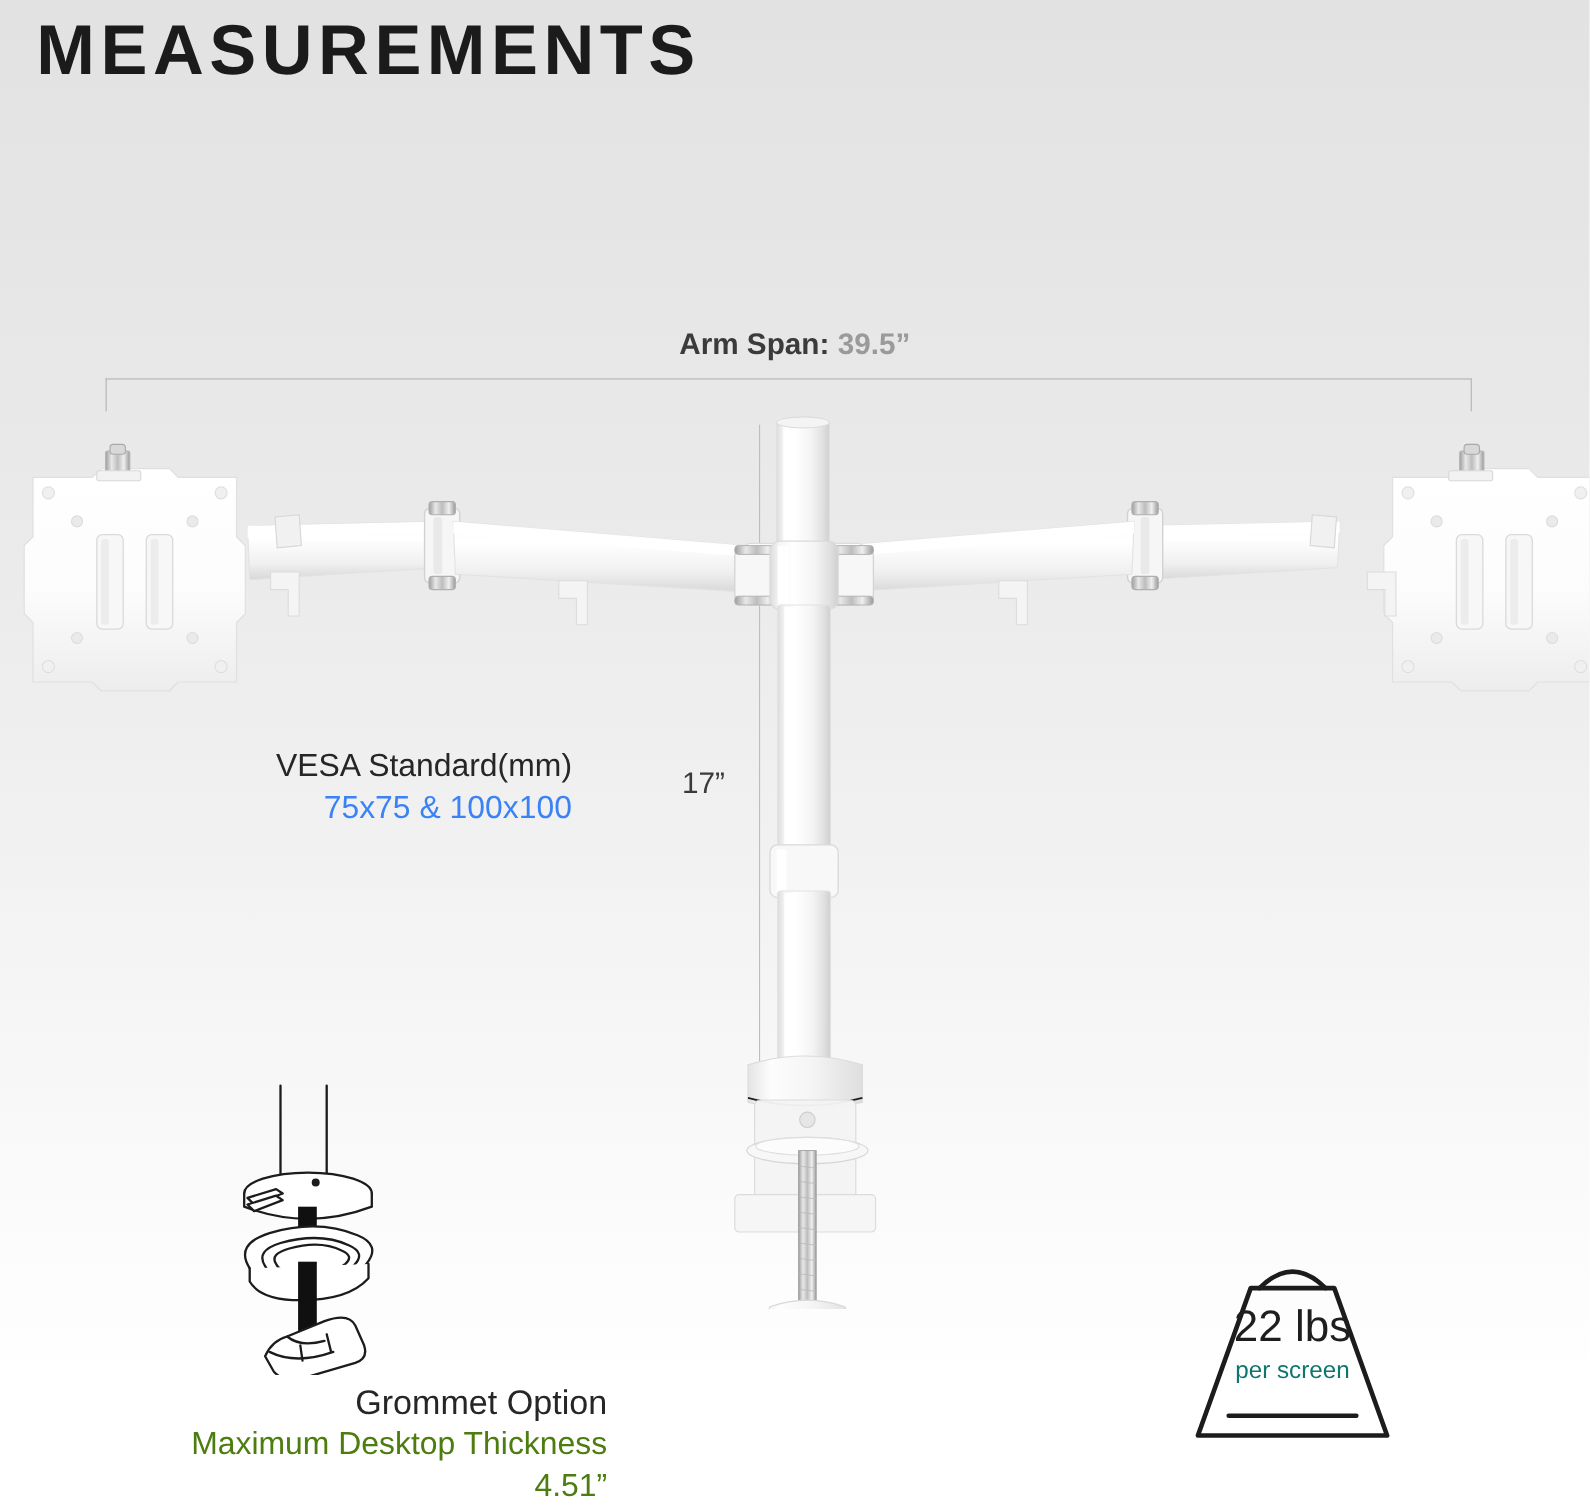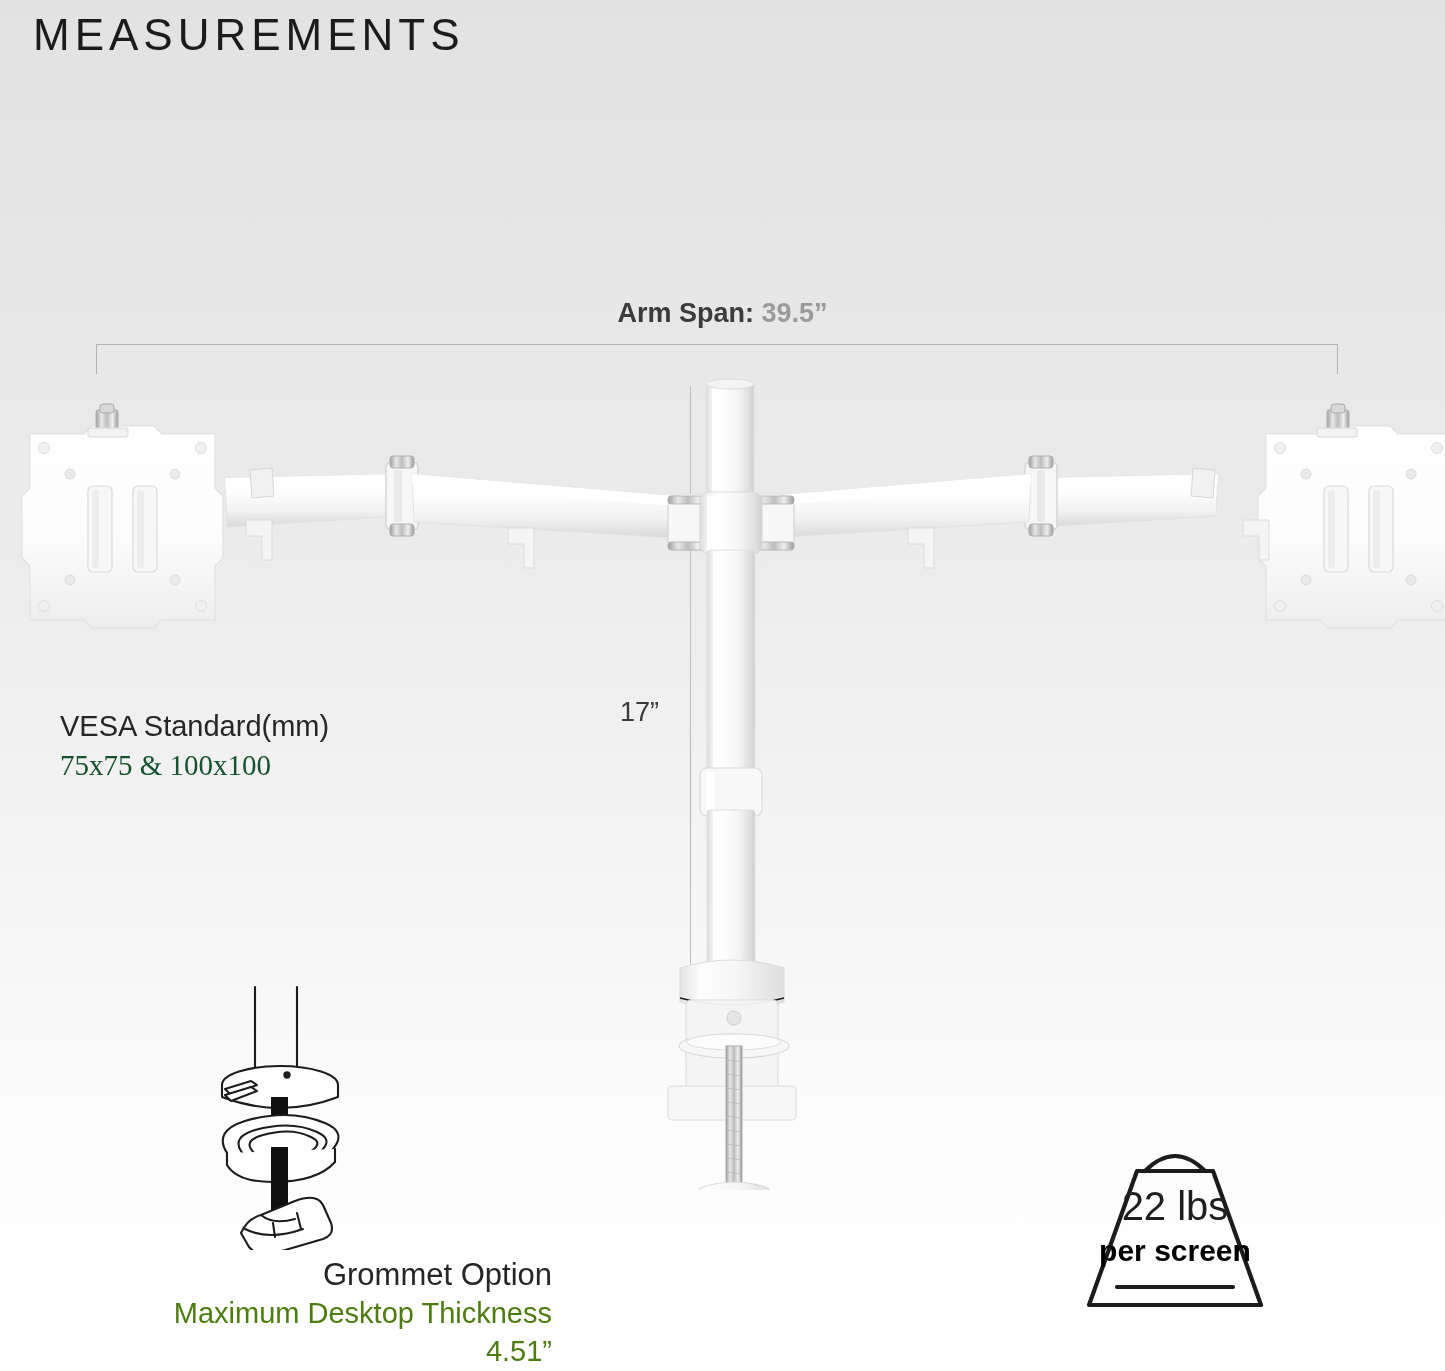--- a/index.html
+++ b/index.html
@@ -19,24 +19,24 @@
     left: 0; top: 0;
     width: 1445px;
     height: 1371px;
   }
   .abs { position: absolute; }
 
   
   #title {
     left: 33px;
     top: 12px;
-    font-size: 44px;
+    font-size: 64px;
     letter-spacing: 5px;
     color: #1b1b1b;
-    font-weight: 400;
+    font-weight: 700;
     line-height: 1.05;
     white-space: nowrap;
   }
 
   
   #armspan-label {
     left: 0px;
     top: 298px;
     width: 1445px;
     text-align: center;
@@ -72,36 +72,35 @@
     left: 620px;
     top: 697px;
     font-size: 27px;
     color: #3a3a3a;
     white-space: nowrap;
   }
 
   
   #vesa-block {
     left: 60px;
-    top: 707px;
+    top: 677px;
     width: 460px;
-    text-align: left;
+    text-align: right;
   }
   #vesa-title {
     font-size: 29px;
     color: #262626;
     line-height: 1.35;
     white-space: nowrap;
   }
   #vesa-sizes {
     font-size: 29px;
-    color: #14532d;
+    color: #3b82f6;
     line-height: 1.35;
     white-space: nowrap;
-    font-family: Liberation Serif, serif;
   }
 
   
   #grommet-block {
     left: 32px;
     top: 1255px;
     width: 520px;
     text-align: right;
   }
   #grommet-title {
@@ -121,21 +120,21 @@
   #weight-badge { left: 1075px; top: 1135px; width: 200px; height: 175px; }
   #weight-text {
     left: 1075px; top: 1181px; width: 200px;
     text-align: center;
     pointer-events: none;
   }
   #weight-value {
     font-size: 40px; color: #1e1e1e; line-height: 1.28; white-space: nowrap;
   }
   #weight-unit {
-    font-size: 30px; color: #000000; line-height: 1.28; white-space: nowrap; font-weight: bold;
+    font-size: 22px; color: #0f766e; line-height: 1.28; white-space: nowrap;
   }
 
   
   #product { left: 0; top: 370px; width: 1445px; height: 820px; }
 </style>
 </head>
 <body>
 
 <div class="stage">
 

